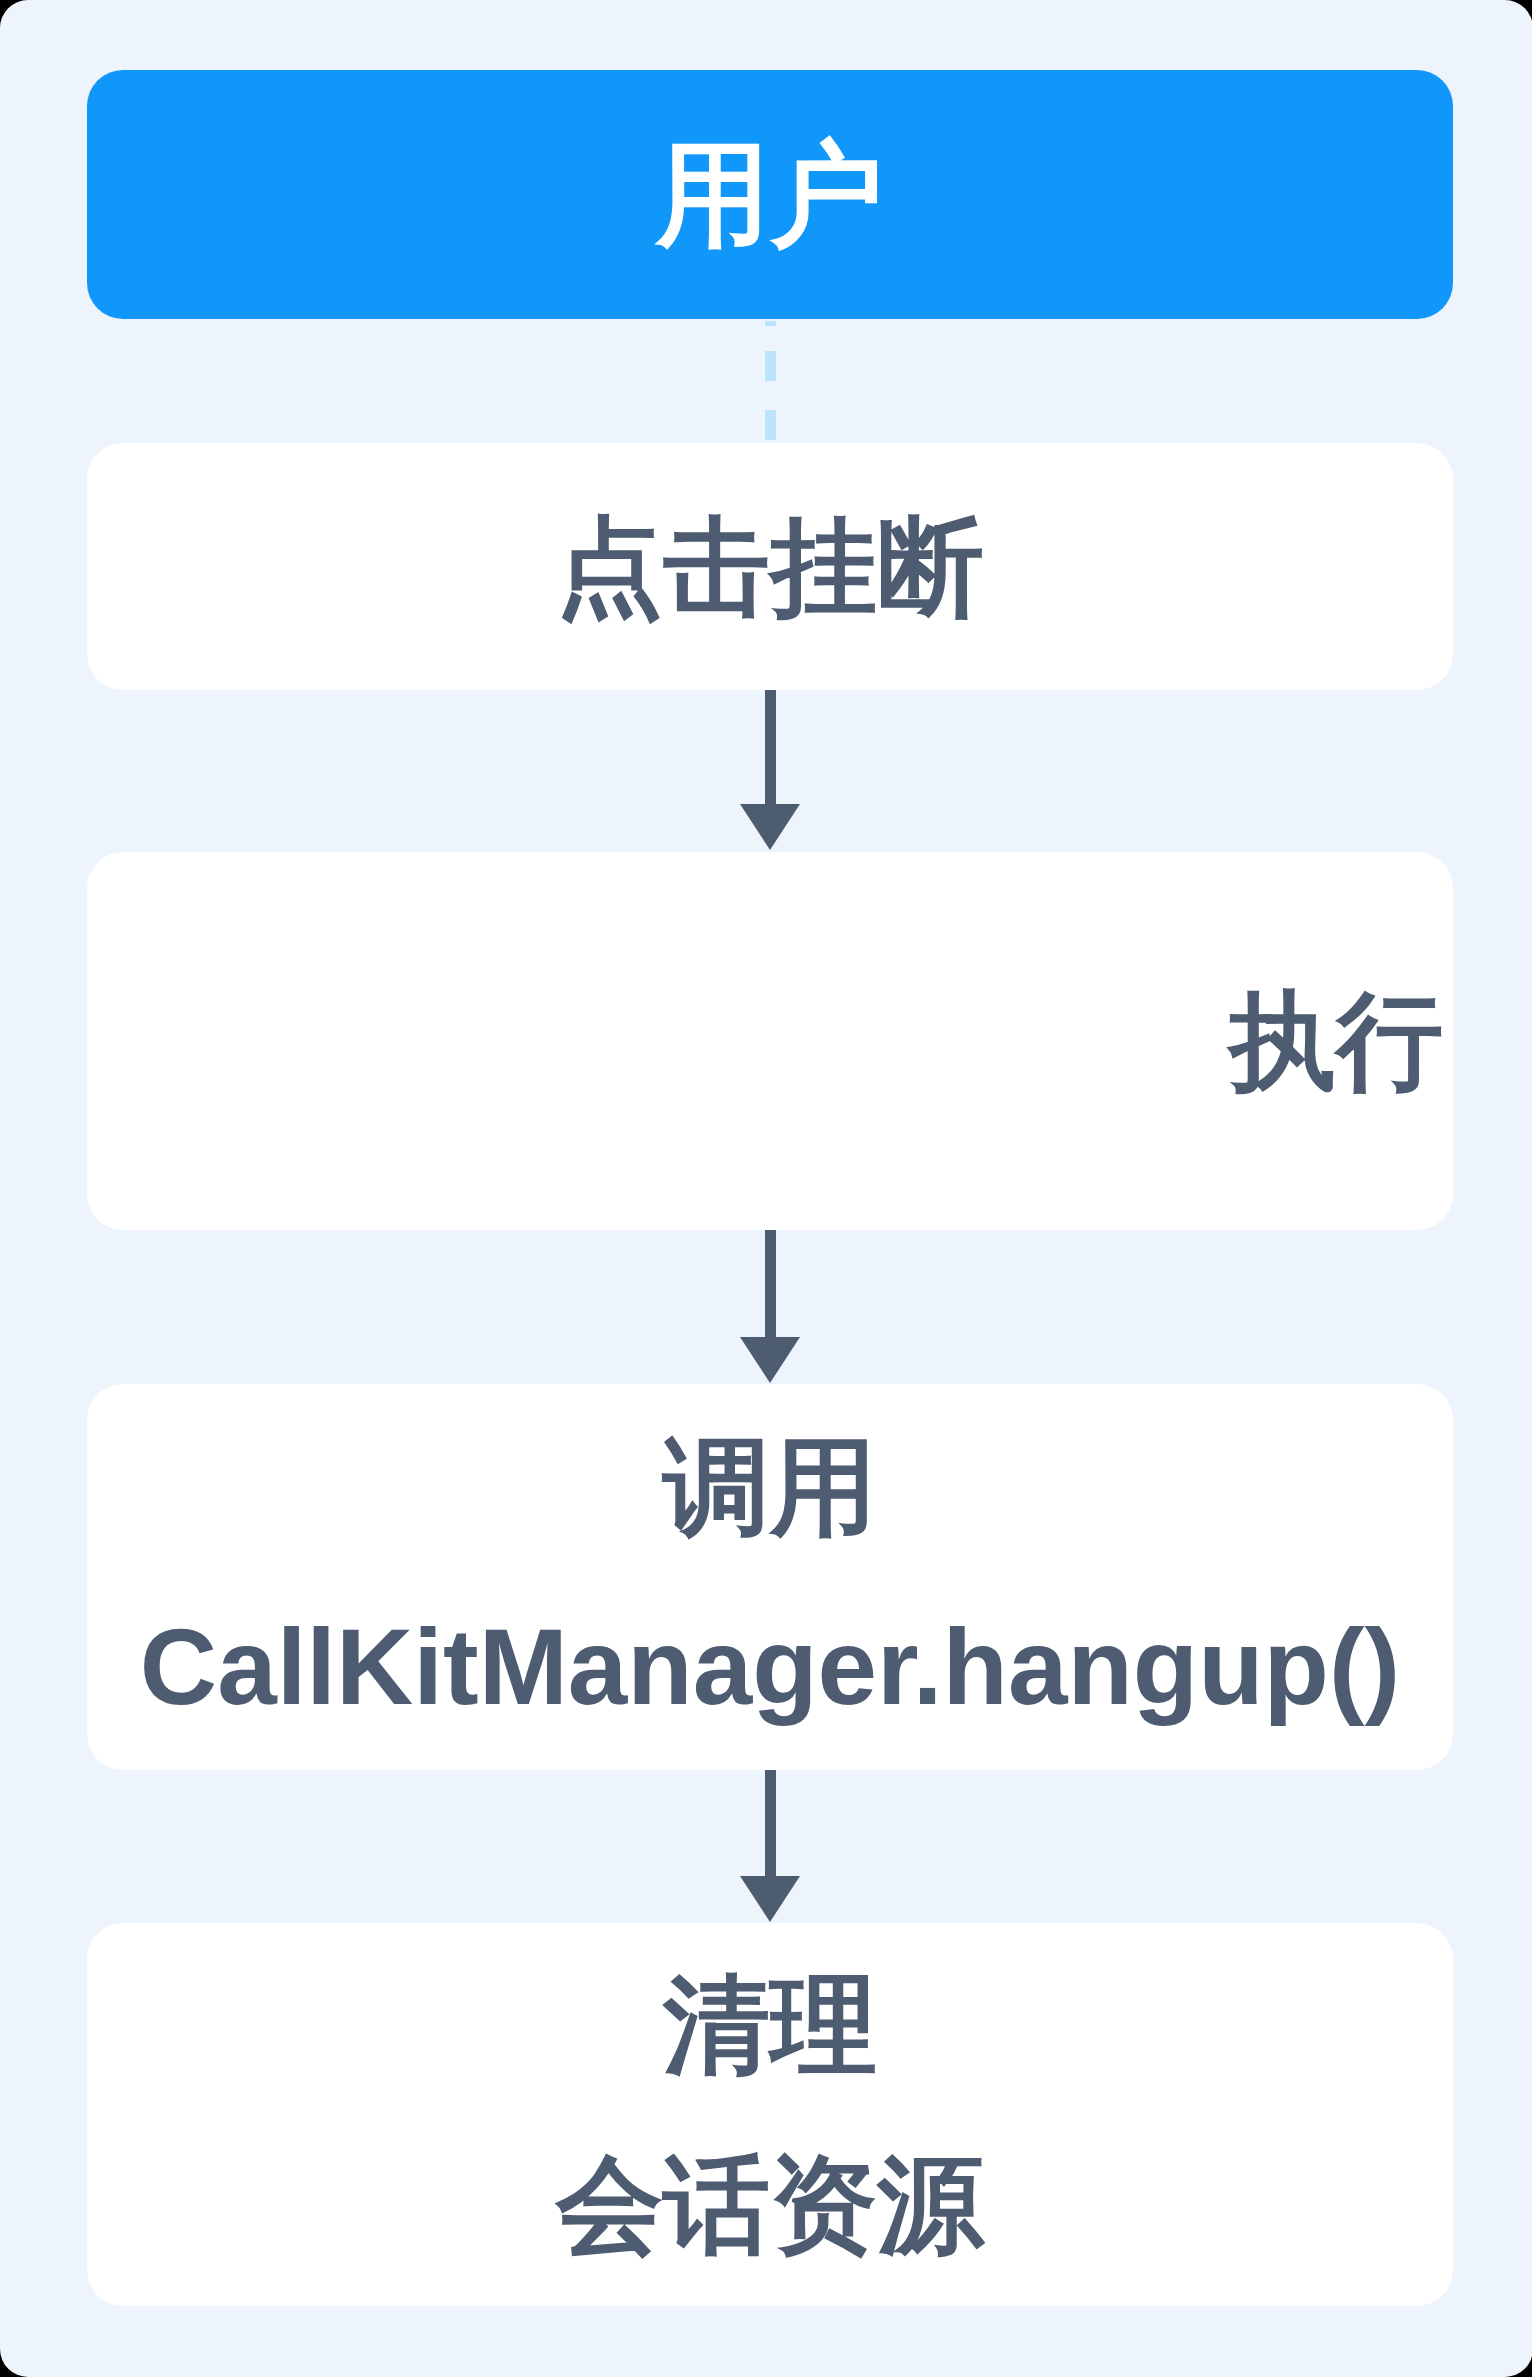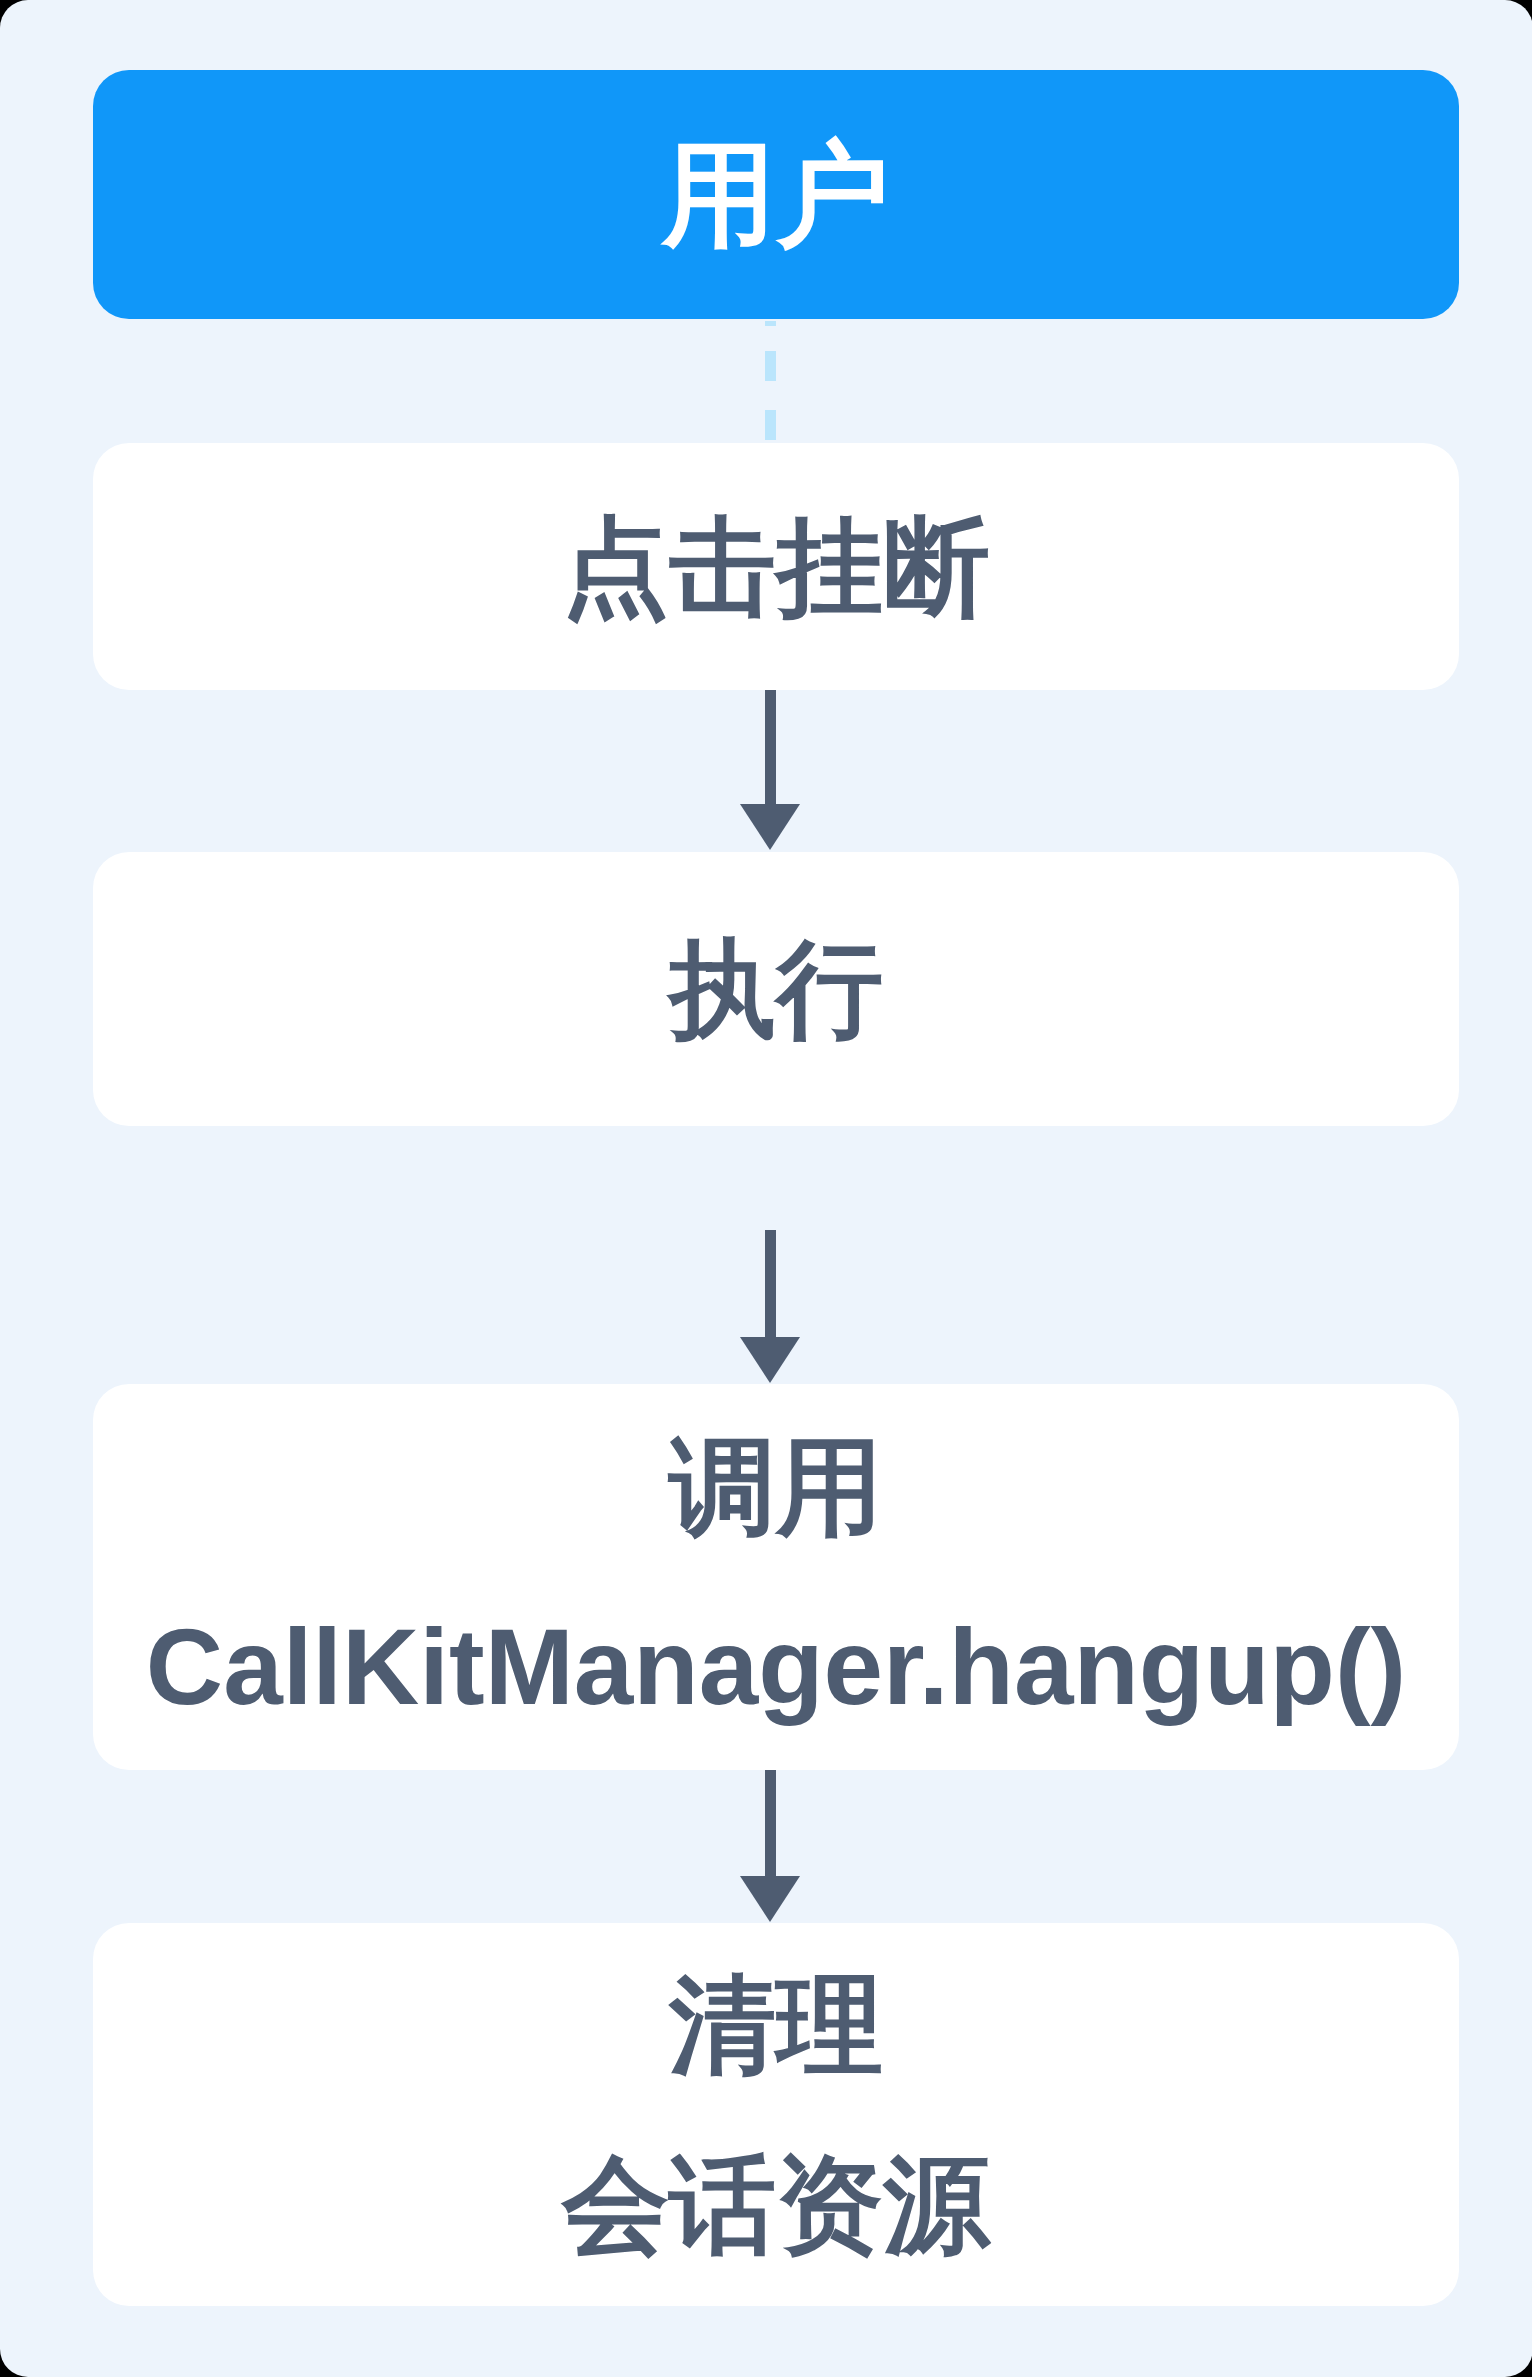--- a/index.html
+++ b/index.html
@@ -5,32 +5,32 @@
   html,body{margin:0;padding:0;background:#000;}
   body{
     width:1533px;height:2377px;position:relative;
     font-family:"Liberation Sans","DejaVu Sans",sans-serif;
   }
   .panel{
     position:absolute;left:0;top:0;width:1533px;height:2377px;
     background:#EDF4FC;border-radius:28px;overflow:hidden;
   }
   .node{
-    position:absolute;left:93px;width:1366px;
+    position:absolute;left:87px;width:1366px;
     background:#FFFFFF;border-radius:36px;
     display:flex;flex-direction:column;align-items:center;justify-content:center;
     color:#4E5C71;font-weight:bold;font-size:107px;text-align:center;
     box-sizing:border-box;padding:0 10px;
   }
   .node .line{display:block;white-space:nowrap;line-height:180px;}
   .node-actor{
     top:70px;height:249px;background:#1097F9;color:#FFFFFF;font-size:114px;
   }
   .n1{top:443px;height:247px;}
-  .n2{top:852px;height:274px;}
+  .n2{top:852px;height:378px;align-items:flex-end;}
   .n3{top:1384px;height:386px;}
   .n4{top:1923px;height:383px;text-align:center;}
   .dashed-connector{position:absolute;left:765px;top:321px;width:10.7px;height:122px;}
   .dash{position:absolute;left:0;width:10.7px;background:#BAE5FC;}
   .dash.d0{top:0;height:5px;}
   .dash.d1{top:30px;height:30px;}
   .dash.d2{top:89px;height:30px;}
   .arrow{position:absolute;left:0;top:0;width:1533px;height:0;}
   .arrow .shaft{position:absolute;left:765px;width:10.7px;background:#4E5C71;}
   .arrow .head{

